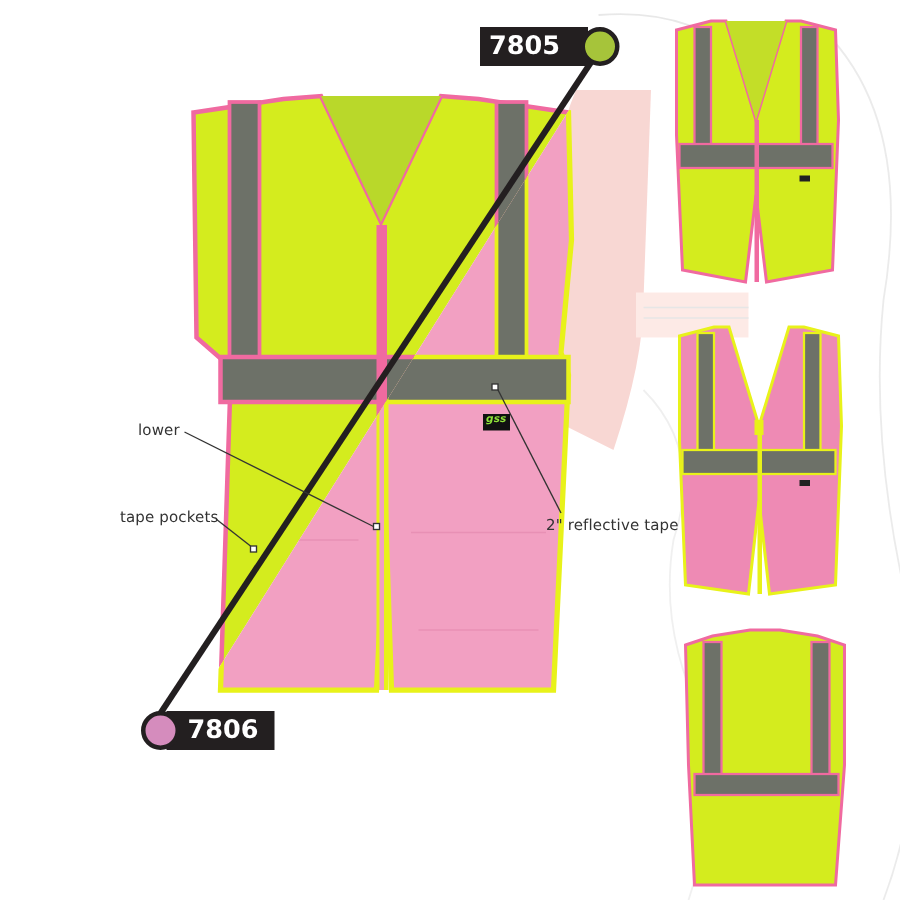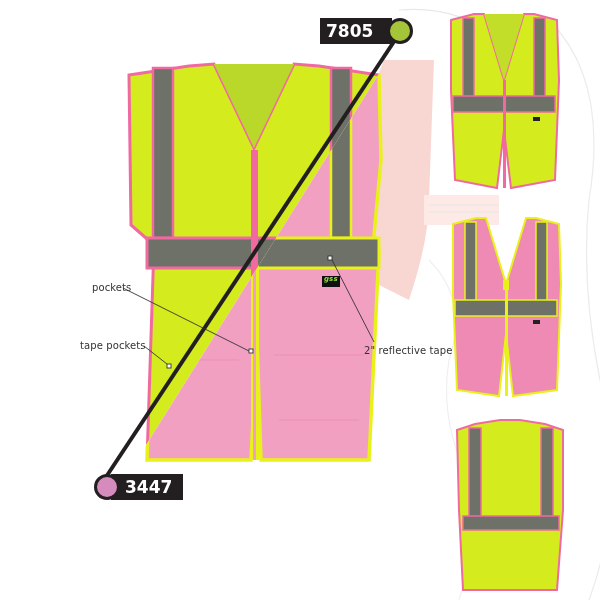--- a/index.html
+++ b/index.html
@@ -95,24 +95,24 @@
   </g>
 </svg>
 
 
 <div class="badge" style="left:291px; top:18px; width:72px;">
   <span class="num" style="left:6px;">7805</span>
 </div>
 <div class="dot" style="left:358px; top:18px; background:#a6c43a;"></div>
 
 <div class="badge" style="left:82px; top:474px; width:72px;">
-  <span class="num" style="left:14px;">3447</span>
+  <span class="num" style="left:14px;">7806</span>
 </div>
 <div class="dot" style="left:65px; top:474px; background:#d58cbd;"></div>
 
 
-<div class="label" style="left:63px; top:282px;">pockets</div>
+<div class="label" style="left:63px; top:282px;">lower</div>
 <div class="label" style="left:51px; top:340px;">tape pockets</div>
 <div class="label" style="left:335px; top:345px;">2" reflective tape</div>
 
 
 <div class="label" style="left:295px; top:275px; font-size:7px; color:#8fe23a; font-weight:bold;font-style:italic;">gss</div>
 </div>
 
 </body></html>

